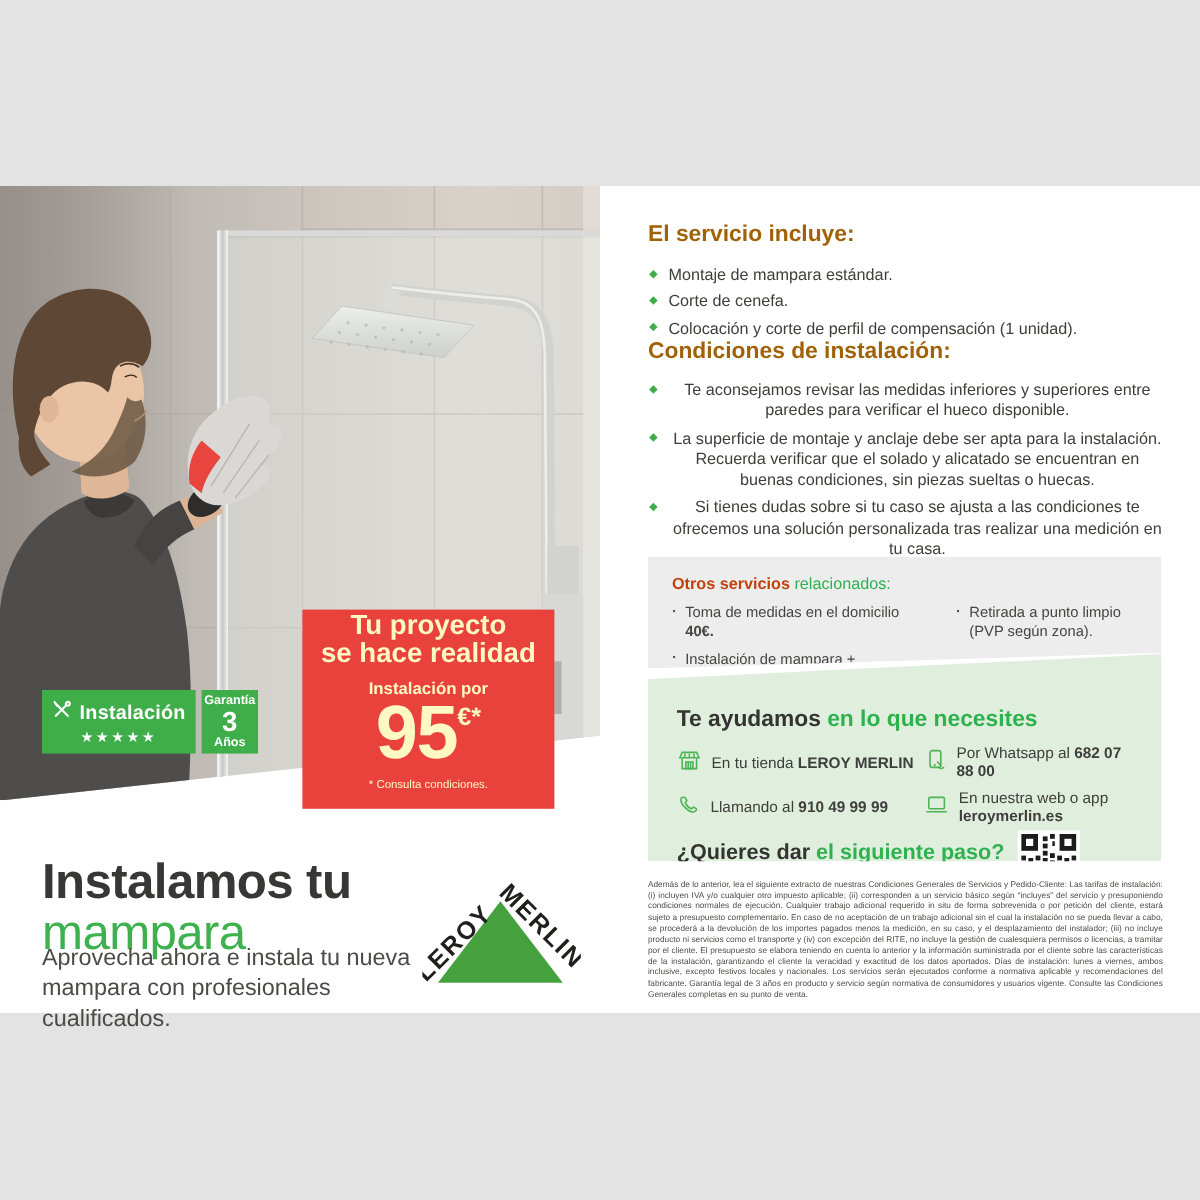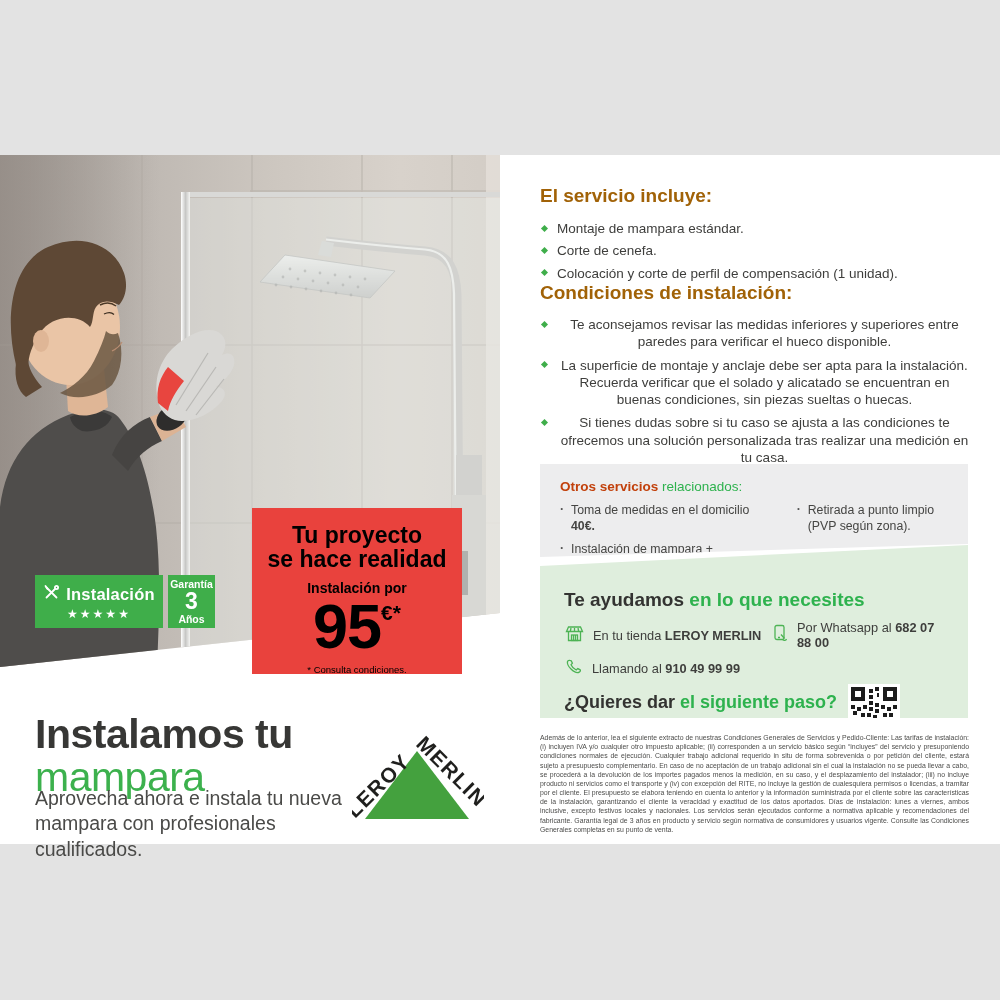--- a/index.html
+++ b/index.html
@@ -33,21 +33,21 @@
   .badge-install .lbl { font-size:16.5px; font-weight:bold; letter-spacing:.2px; }
   .badge-install .stars { font-size:12px; letter-spacing:2px; line-height:1; margin-top:3px; }
   .badge-warranty { left:168px; top:420px; width:47px; height:53px; line-height:1; }
   .badge-warranty .t1 { font-size:10.5px; font-weight:bold; }
   .badge-warranty .t2 { font-size:23px; font-weight:800; margin:1px 0; }
   .badge-warranty .t3 { font-size:10.5px; font-weight:bold; }
 
   
   .price-box {
     position:absolute; left:252px; top:353px; width:210px; height:166px;
-    background:#e9423d; color:#000000; text-align:center; padding-top:15px;
+    background:#e9423d; color:#fef9c3; text-align:center; 
   }
   .price-box .l1 { font-size:23px; font-weight:800; line-height:1.05; }
   .price-box .l3 { font-size:14px; font-weight:bold; margin-top:9px; }
   .price-box .price { margin-top:2px; line-height:.9; }
   .price-box .big { font-size:63px; font-weight:800; letter-spacing:-1px; }
   .price-box .cur { font-size:21px; font-weight:bold; vertical-align:28px; }
   .price-box .note { font-size:9.5px; margin-top:9px; }
 
   
   .headline { position:absolute; left:35px; top:558px; }
@@ -313,20 +313,29 @@
         </span>
         <span><span>Por Whatsapp al </span><b>682 07 88 00</b></span>
       </div>
       <div class="contact">
         <span>
           <svg width="20" height="19" viewBox="0 0 20 19" fill="none" stroke="#4db354" stroke-width="1.3" stroke-linecap="round">
             <path d="M3.5 4.5 C3 6.5 4.5 9.5 7 12 C9.5 14.5 12.5 16 14.5 15.5 C16 15.1 16.8 13.8 16.2 12.8 L13.8 11.6 L12.2 13 C10.4 12.2 7.8 9.6 7 7.8 L8.4 6.2 L7.2 3.8 C6.2 3.2 4 3 3.5 4.5 Z"></path>
           </svg>
         </span>
         <span><span>Llamando al </span><b>910 49 99 99</b></span>
+      </div>
+      <div class="contact">
+        <span>
+          <svg width="21" height="19" viewBox="0 0 21 19" fill="none" stroke="#4db354" stroke-width="1.3">
+            <rect x="4" y="3.5" width="13" height="9.5" rx="1"></rect>
+            <path d="M2 15.5 H19"></path>
+          </svg>
+        </span>
+        <span><span>En nuestra web o app </span><b>leroymerlin.es</b></span>
       </div>
     </div>
     <div class="next-step">
       <div class="next-q"><span class="b">¿Quieres dar</span><span class="g"> el siguiente paso?</span></div>
       <div class="next-cta"><span>¡Accede a nuestra web y </span><b>contrata tu instalación</b><span>!</span></div>
       <div class="qr">
         <svg width="46" height="46" viewBox="0 0 23 23">
           <g fill="#1c1c1c">
             <rect x="0" y="0" width="7" height="7"></rect>
               <rect x="16" y="0" width="7" height="7"></rect>

